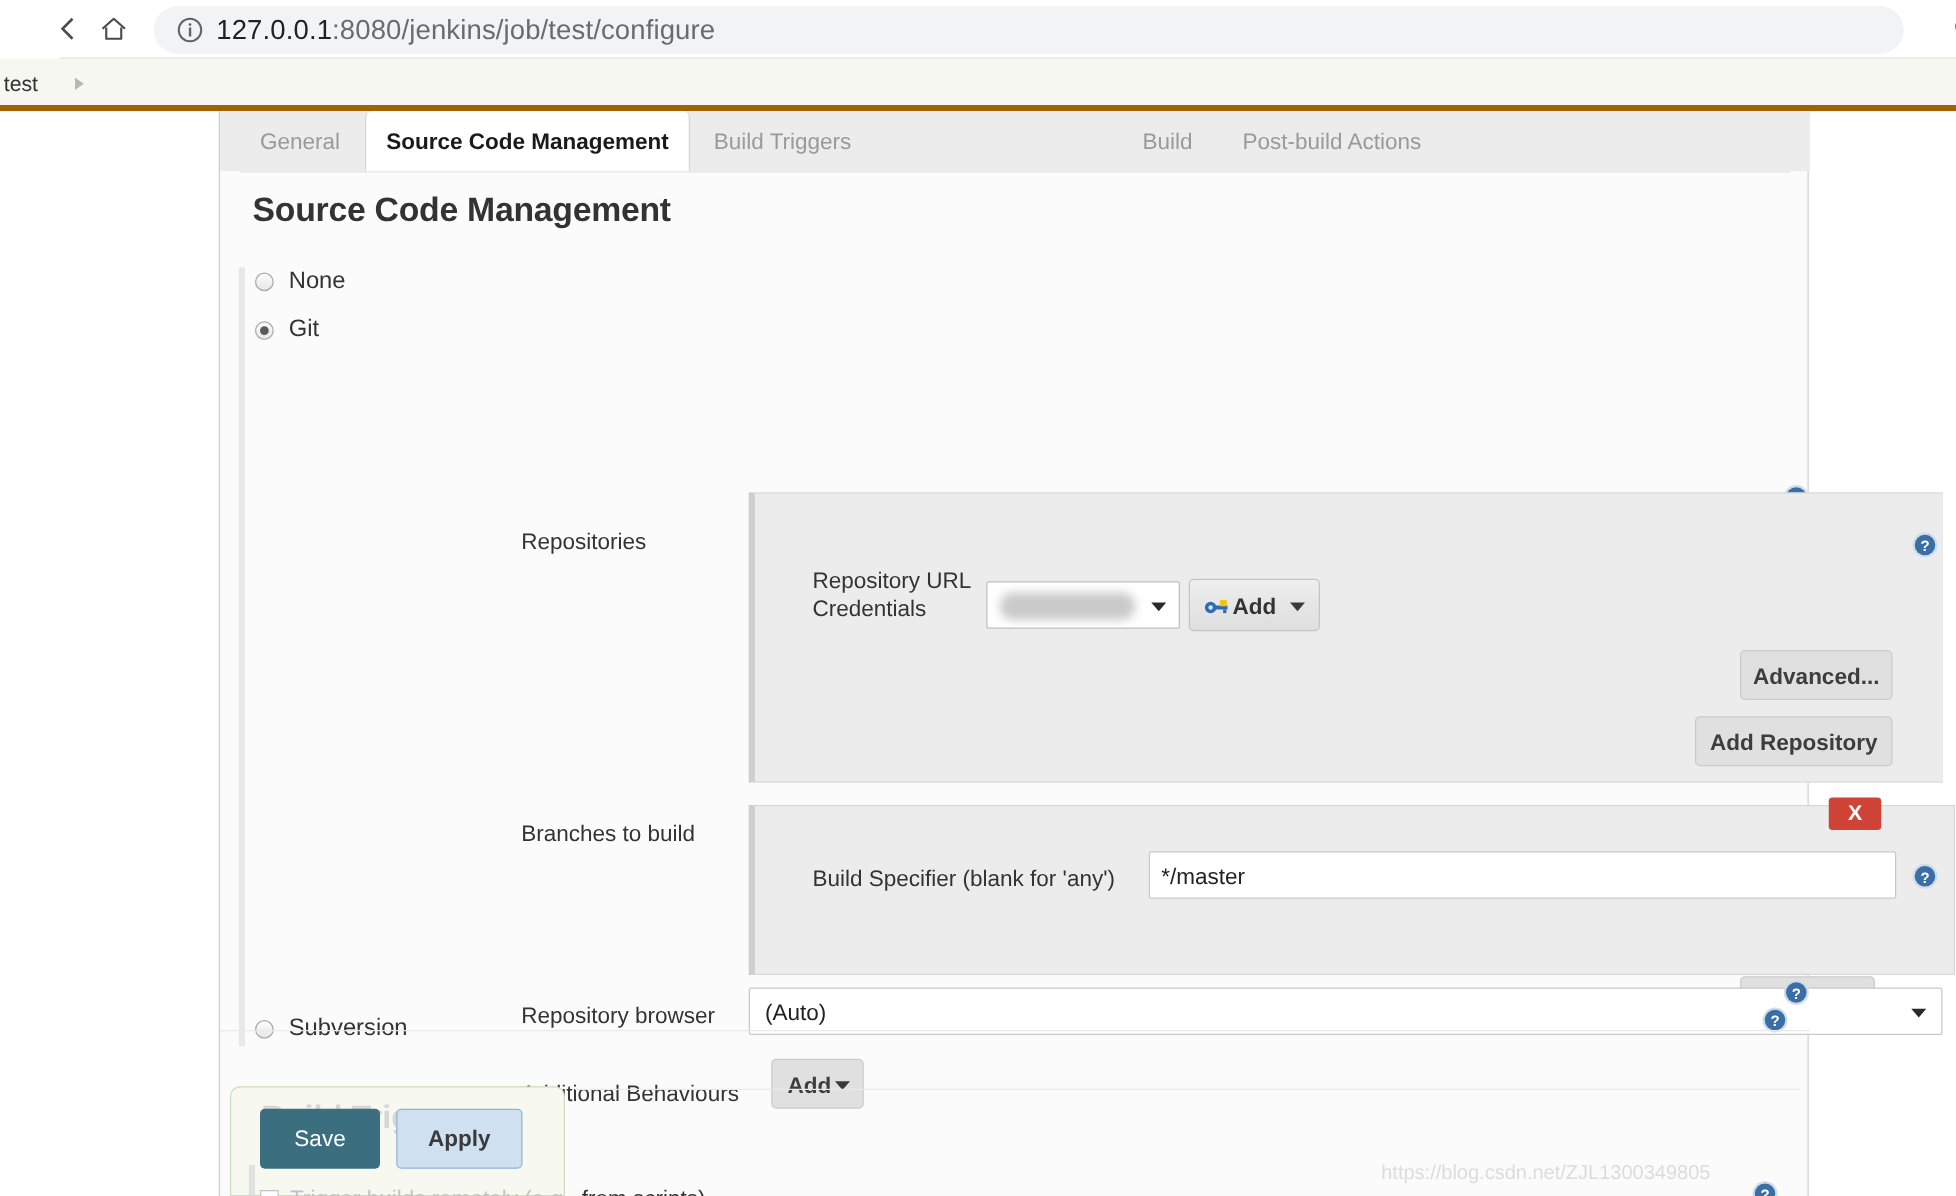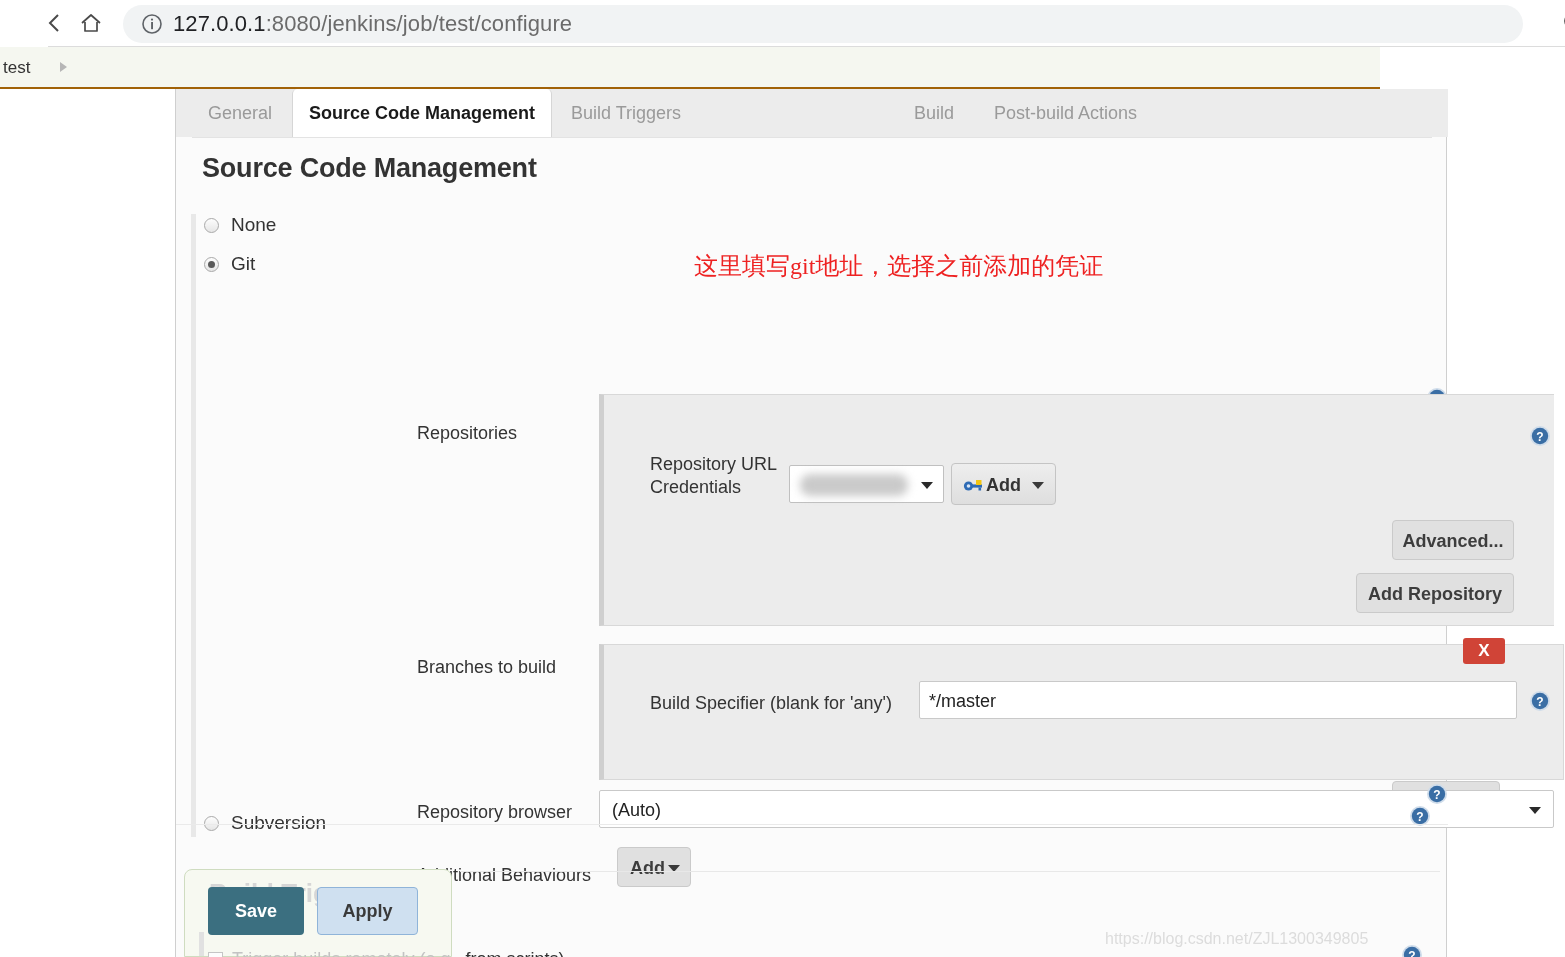--- a/index.html
+++ b/index.html
@@ -47,23 +47,23 @@
   }
   #url-text .host { color: #202124; }
   #zoom-out-icon {
     position: absolute; left: 1513px; top: 10px;
     width: 26px; height: 26px;
   }
 
   
   #breadcrumb-bar {
     position: absolute; left: 0; top: 47px;
-    width: 1380px; height: 42px;
+    width: 1565px; height: 42px;
     background: #f5f7f0;
-    border-bottom: 2px solid #a16207;
+    border-bottom: 5px solid #a16207;
   }
   #breadcrumb-item-test {
     position: absolute; left: 3px; top: 0;
     height: 42px; line-height: 42px;
     font-size: 17px; color: #333;
   }
   #breadcrumb-caret {
     position: absolute; left: 60px; top: 15px;
     width: 0; height: 0;
     border-left: 7px solid #b6b6b6;
@@ -413,21 +413,21 @@
     white-space: nowrap;
   }
   #trigger-remote-label .dark { color: #333; }
 
   #btn-save {
     position: absolute; left: 32px; top: 798px;
     width: 96px; height: 48px;
     background: #3b6f80;
     border: none; border-radius: 4px;
     color: #ffffff;
-    font-size: 18px; font-weight: bold;
+    font-size: 18px; font-weight: normal;
     font-family: "Liberation Sans", sans-serif;
     cursor: pointer;
   }
   #btn-apply {
     position: absolute; left: 141px; top: 798px;
     width: 101px; height: 48px;
     background: #cfe0f0;
     border: 1px solid #8fb4d9; border-radius: 4px;
     color: #3a3a3a;
     font-size: 18px; font-weight: bold;
@@ -501,21 +501,20 @@
       <div class="tab" style="left:16px;">General</div>
       <div class="tab active" style="left:116px;">Source Code Management</div>
       <div class="tab" style="left:379px;">Build Triggers</div>
       <div class="tab" style="left:722px;">Build</div>
       <div class="tab" style="left:802px;">Post-build Actions</div>
     </div>
     <div id="tab-underline"></div>
 
     <div id="page-title">Source Code Management</div>
 
-    <div id="annotation-text">这里填写git地址，选择之前添加的凭证</div>
 
     <div id="scm-block">
       <div id="scm-rail"></div>
 
       <div class="radio-row" id="row-none">
         <span class="radio-dot"></span>
         <span class="radio-label">None</span>
       </div>
 
       <div class="radio-row" id="row-git">

